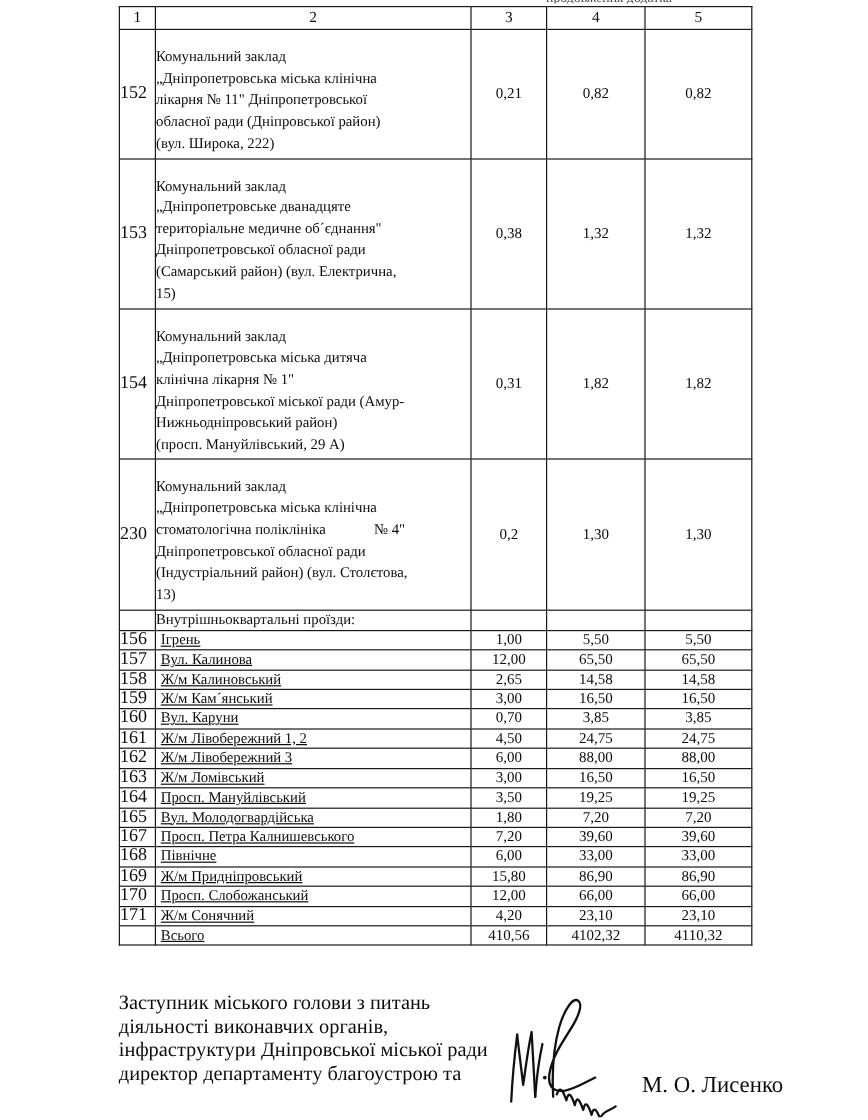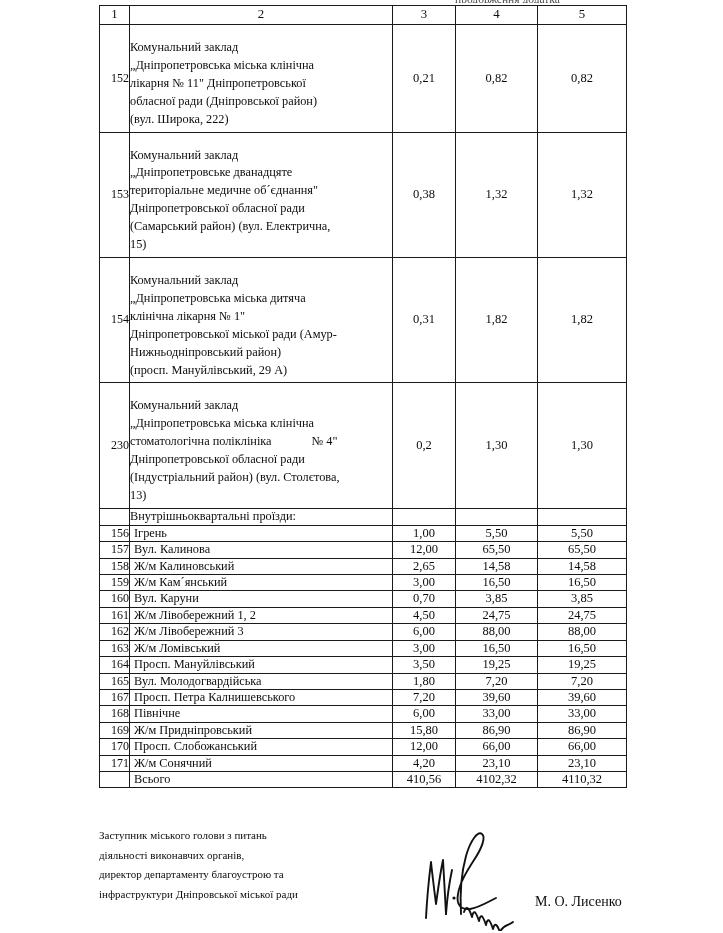--- a/index.html
+++ b/index.html
@@ -57,23 +57,23 @@
 
   
   .hdr td {
     text-align: center;
     height: 18px;
     font-size: 12.8px;
   }
 
   
   .cell-idx {
-    text-align: right;
-    vertical-align: middle;
-    font-size: 12px;
+    text-align: left;
+    vertical-align: middle;
+    font-size: 15px;
   }
   .cell-name {
     text-align: left;
     padding: 1px 2px 1px 4px;
     vertical-align: middle;
   }
   .cell-num {
     text-align: center;
     vertical-align: middle;
     font-size: 12.5px;
@@ -84,40 +84,40 @@
     padding-top: 14px;
     padding-bottom: 3px;
     vertical-align: middle;
     line-height: 17.9px;
   }
   .tall .cell-idx,
   .tall .cell-num { vertical-align: middle; }
 
   
   .compact td { height: 15px; }
-  .compact .cell-name { padding: 0 2px 0 4px; }
+  .compact .cell-name { padding: 0 2px 0 4px; text-decoration: underline; }
 
   .section-row td { height: 16px; }
 
   .gap4 { display: inline-block; width: 40px; }
 
   
   .sign-block {
     position: absolute;
     left: 99px;
     top: 826px;
     width: 330px;
-    font-size: 11px;
+    font-size: 17px;
     line-height: 19.6px;
   }
   .sign-name {
     position: absolute;
     left: 535px;
     top: 894px;
-    font-size: 14px;
+    font-size: 19px;
     white-space: nowrap;
   }
   .signature-svg {
     position: absolute;
     left: 420px;
     top: 826px;
     width: 120px;
     height: 105px;
     pointer-events: none;
   }
@@ -316,22 +316,22 @@
         <td class="cell-num">410,56</td>
         <td class="cell-num">4102,32</td>
         <td class="cell-num">4110,32</td>
       </tr>
     </tbody>
 </table>
 
 <div class="sign-block">
     <div>Заступник міського голови з питань</div>
     <div>діяльності виконавчих органів,</div>
+    <div>інфраструктури Дніпровської міської ради</div>
     <div>директор департаменту благоустрою та</div>
-    <div>інфраструктури Дніпровської міської ради</div>
   </div>
 <div class="sign-name">М. О. Лисенко</div>
 
 <svg class="signature-svg" viewBox="0 0 120 105" xmlns="http://www.w3.org/2000/svg">
   <g fill="none" stroke="#111" stroke-width="1.9" stroke-linecap="round" stroke-linejoin="round">
     <path d="M6,92 C7,72 9,52 11,36 C12,46 14,62 16,78 C18,64 20,48 23,34 C24,50 25,70 26,88"></path>
     <path d="M26,88 C27,74 29,58 32,44"></path>
     <circle cx="34" cy="72" r="1.6" fill="#111" stroke="none"></circle>
     <path d="M41,88 C40,70 41,48 46,30 C51,13 58,5 62,8 C66,11 62,22 54,34 C47,45 40,56 38,68 C36,79 41,84 50,83 C58,82 68,76 76,72"></path>
     <path d="M44,86 c3,-9 6,-1 8,5 c2,-10 5,-2 7,4 c2,-10 5,-2 7,4 c2,-10 5,-2 7,4 c2,-9 5,-2 7,3 c3,-7 8,-6 13,-10"></path>

